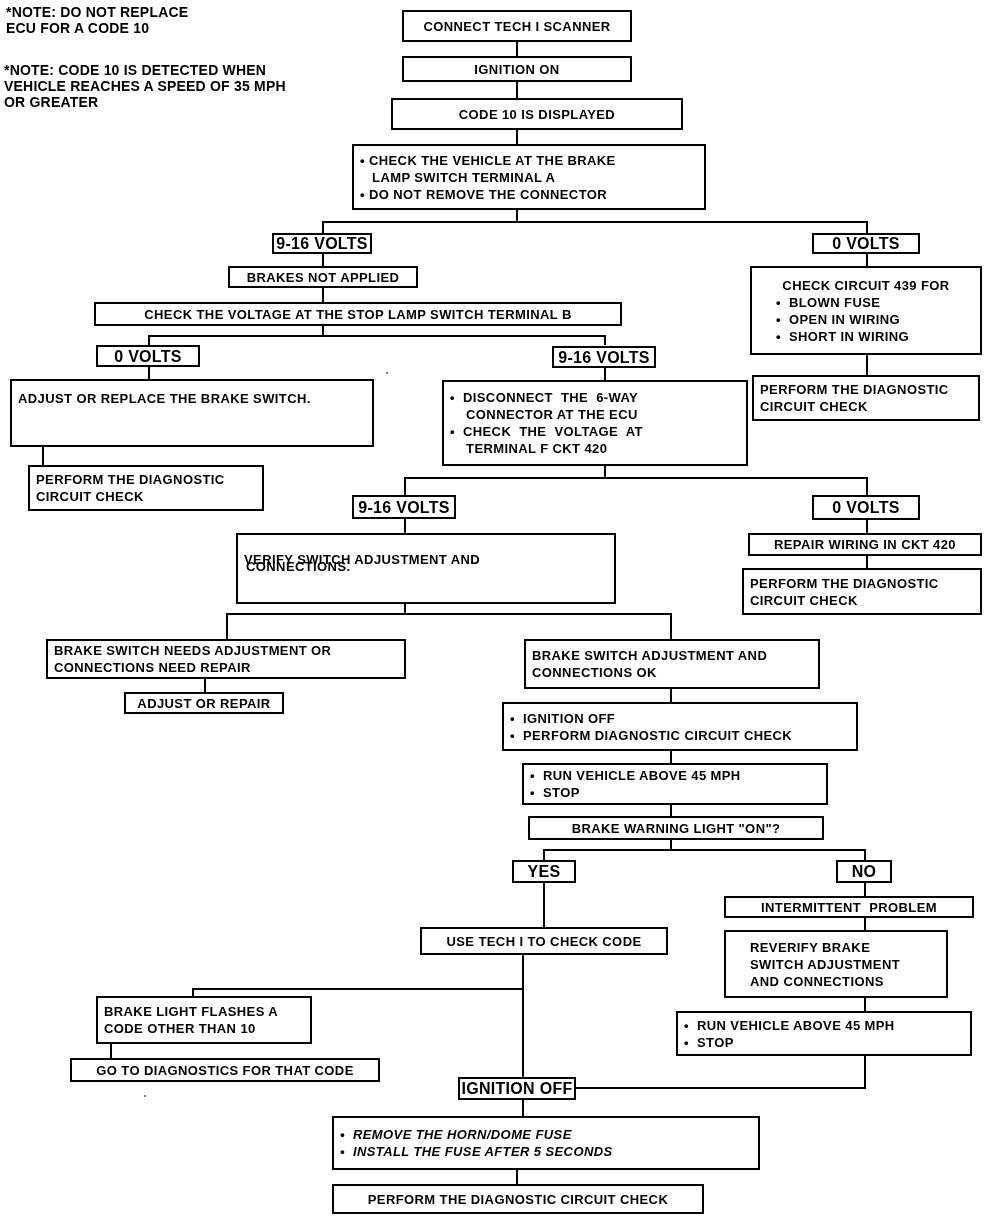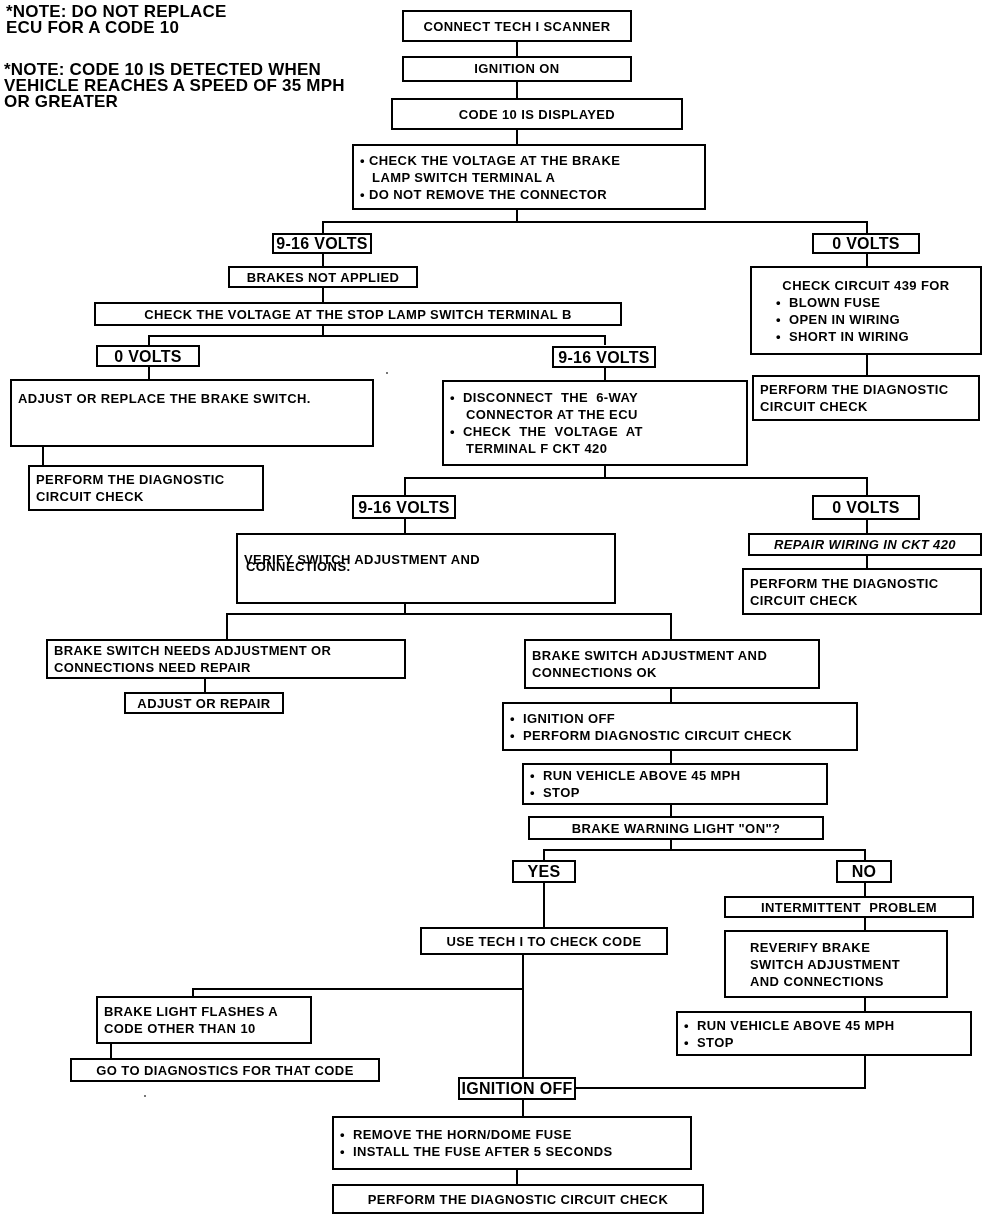--- a/index.html
+++ b/index.html
@@ -11,21 +11,21 @@
     position: relative;
     width: 1008px;
     height: 1224px;
     background: #ffffff;
     font-family: "Liberation Sans", sans-serif;
     color: #000000;
     overflow: hidden;
   }
   .note {
     position: absolute;
-    font-size: 17px;
+    font-size: 14px;
     line-height: 16px;
     letter-spacing: 0.2px;
     white-space: pre-line;
     font-weight: 600;
   }
   .box {
     position: absolute;
     box-sizing: border-box;
     border: 2px solid #000;
     background: #fff;
@@ -156,30 +156,30 @@
   <div class="line-v" style="left:522px; top:1100px; height:16px;"></div>
   <div class="line-v" style="left:516px; top:1170px; height:14px;"></div>
 
   <div class="spot" style="left:386px; top:372px;"></div>
   <div class="spot" style="left:144px; top:1095px;"></div>
 
   <div class="box center" style="left:402px; top:10px; width:230px; height:32px;">
     <span class="line">CONNECT TECH I SCANNER</span>
   </div>
 
-  <div class="box center" style="left:402px; top:56px; width:230px; height:26px;justify-content:flex-end;">
+  <div class="box center" style="left:402px; top:56px; width:230px; height:26px;">
     <span class="line">IGNITION ON</span>
   </div>
 
   <div class="box center" style="left:378px; top:98px; width:292px; height:32px;margin-left:13px;">
     <span class="line">CODE 10 IS DISPLAYED</span>
   </div>
 
   <div class="box left" style="left:352px; top:144px; width:354px; height:66px;">
-    <span class="bullet">• CHECK THE VOLTAGE AT THE BRAKE</span>
+    <span class="bullet">• CHECK THE VEHICLE AT THE BRAKE</span>
     <span class="bullet">   LAMP SWITCH TERMINAL A</span>
     <span class="bullet">• DO NOT REMOVE THE CONNECTOR</span>
   </div>
 
   <div class="box center small" style="left:272px; top:233px; width:100px; height:21px;">
     <span class="line">9-16 VOLTS</span>
   </div>
 
   <div class="box center small" style="left:812px; top:233px; width:108px; height:21px;">
     <span class="line">0 VOLTS</span>
@@ -235,21 +235,21 @@
 
   <div class="box center small" style="left:812px; top:495px; width:108px; height:25px;">
     <span class="line">0 VOLTS</span>
   </div>
 
   <div class="box left" style="left:236px; top:533px; width:380px; height:71px;">
     <span class="line" style="margin-bottom:18px;">VERIFY SWITCH ADJUSTMENT AND</span>
     <span class="line" style="position:absolute; top:23px; left:8px;">CONNECTIONS.</span>
   </div>
 
-  <div class="box center" style="left:748px; top:533px; width:234px; height:23px;font-style:italic;">
+  <div class="box center" style="left:748px; top:533px; width:234px; height:23px;">
     <span class="line">REPAIR WIRING IN CKT 420</span>
   </div>
 
   <div class="box left" style="left:742px; top:568px; width:240px; height:47px;">
     <span class="line">PERFORM THE DIAGNOSTIC</span>
     <span class="line">CIRCUIT CHECK</span>
   </div>
 
   <div class="box left" style="left:524px; top:639px; width:296px; height:50px;">
     <span class="line">BRAKE SWITCH ADJUSTMENT AND</span>
@@ -312,21 +312,21 @@
   </div>
 
   <div class="box center" style="left:70px; top:1058px; width:310px; height:24px;">
     <span class="line">GO TO DIAGNOSTICS FOR THAT CODE</span>
   </div>
 
   <div class="box center small" style="left:458px; top:1077px; width:118px; height:23px;">
     <span class="line">IGNITION OFF</span>
   </div>
 
-  <div class="box left" style="left:332px; top:1116px; width:360px; height:54px;">
+  <div class="box left" style="left:332px; top:1116px; width:428px; height:54px;font-style:italic;">
     <span class="line">•  REMOVE THE HORN/DOME FUSE</span>
     <span class="line">•  INSTALL THE FUSE AFTER 5 SECONDS</span>
   </div>
 
   <div class="box center" style="left:332px; top:1184px; width:372px; height:30px;">
     <span class="line">PERFORM THE DIAGNOSTIC CIRCUIT CHECK</span>
   </div>
 
 </div>
 

